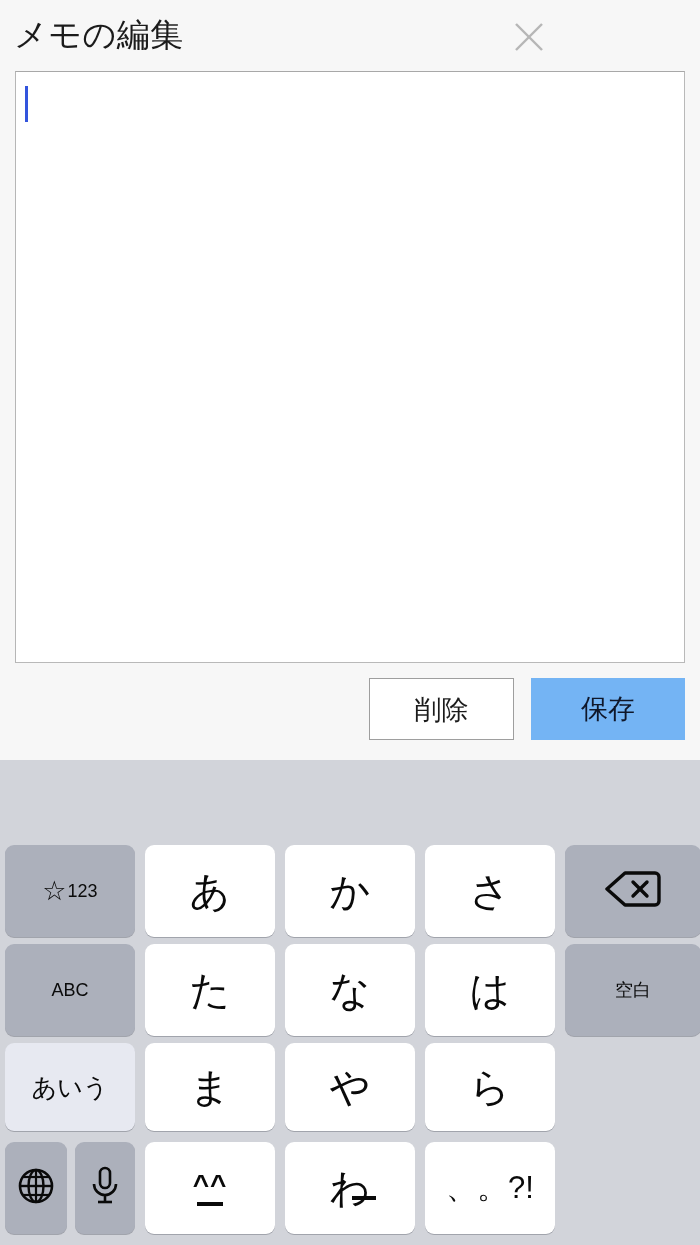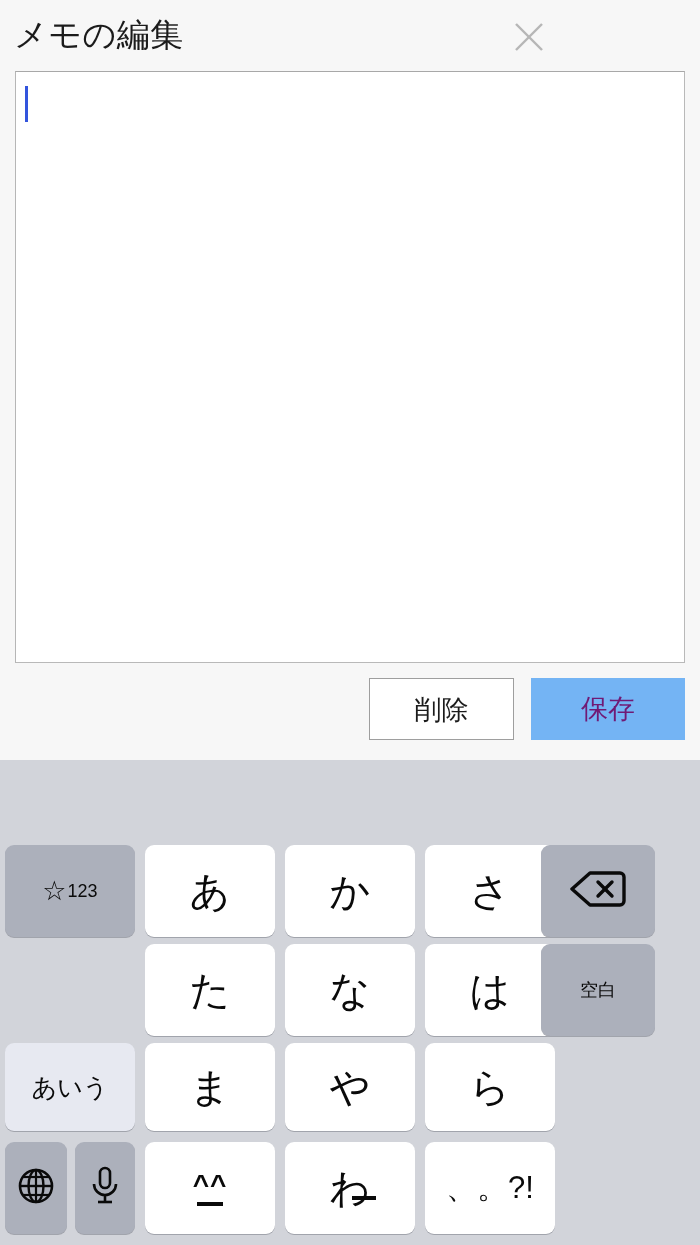--- a/index.html
+++ b/index.html
@@ -124,21 +124,21 @@
     border: 1px solid #9e9e9e;
     color: #1b1b1b;
   }
   #save-button {
     left: 531px;
     top: 0;
     width: 154px;
     height: 62px;
     background: #74b4f4;
     border: none;
-    color: #701a75;
+    color: #0f172a;
   }
 
   
   #keyboard {
     position: absolute;
     left: 0;
     top: 760px;
     width: 700px;
     height: 485px;
     background: #d2d4da;
@@ -182,21 +182,21 @@
   
   .r1 { top: 0;   height: 92px; }
   .r2 { top: 99px;  height: 92px; }
   .r3 { top: 198px; height: 88px; }
   .r4 { top: 297px; height: 92px; }
 
   .c0 { left: 5px;   width: 130px; }
   .c1 { left: 145px; width: 130px; }
   .c2 { left: 285px; width: 130px; }
   .c3 { left: 425px; width: 130px; }
-  .c4 { left: 541px; width: 114px; }
+  .c4 { left: 565px; width: 136px; }
 
   
   #key-globe { left: 5px;  width: 62px; top: 297px; height: 92px; }
   #key-mic   { left: 75px; width: 60px; top: 297px; height: 92px; }
 
   
   #key-return {
     left: 565px;
     width: 130px;
     top: 198px;
@@ -290,20 +290,23 @@
     <div class="key gray r1 c4">
       <span>
         <svg width="56" height="40" viewBox="0 0 56 40" aria-hidden="true">
           <path d="M20 4 H50 a4 4 0 0 1 4 4 V32 a4 4 0 0 1 -4 4 H20 L2 20 Z" fill="none" stroke="#0a0a0a" stroke-width="3.4" stroke-linejoin="round"></path>
           <line x1="28" y1="13" x2="42" y2="27" stroke="#0a0a0a" stroke-width="3.4" stroke-linecap="round"></line>
           <line x1="42" y1="13" x2="28" y2="27" stroke="#0a0a0a" stroke-width="3.4" stroke-linecap="round"></line>
         </svg>
       </span>
     </div>
 
+    <div class="key gray r2 c0">
+      <span class="fnlbl">ABC</span>
+    </div>
     <div class="key white r2 c1">
       <span class="kana">た</span>
     </div>
     <div class="key white r2 c2">
       <span class="kana">な</span>
     </div>
     <div class="key white r2 c3">
       <span class="kana">は</span>
     </div>
     <div class="key gray r2 c4">

